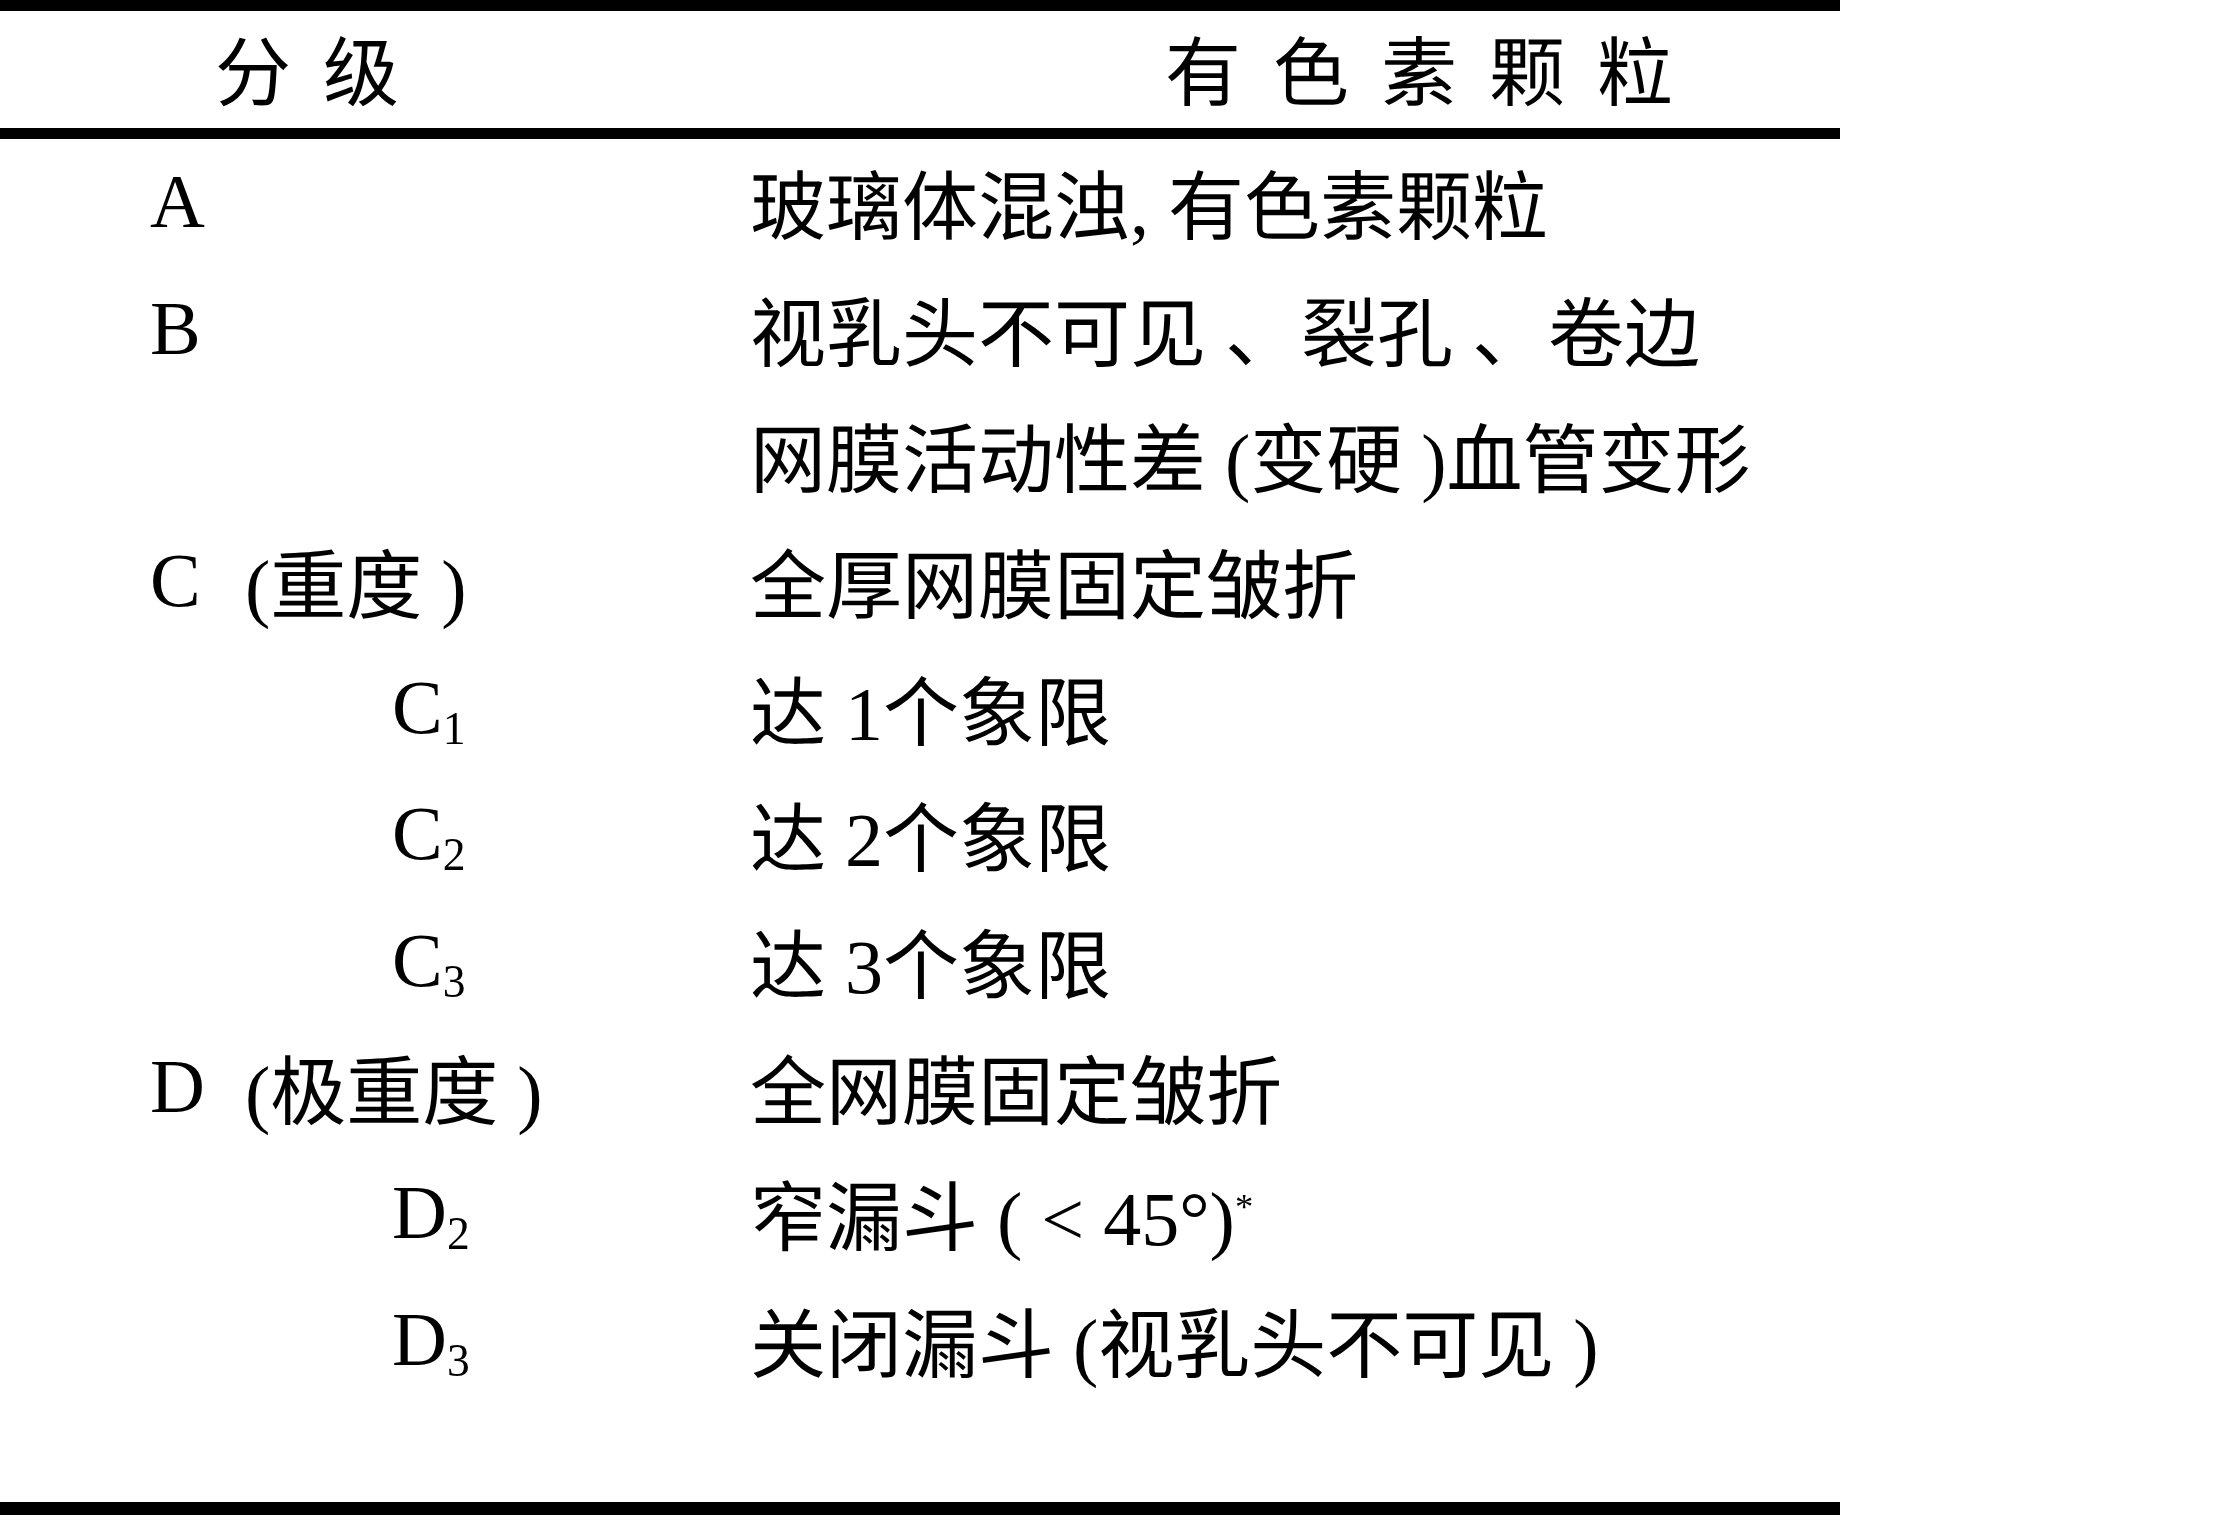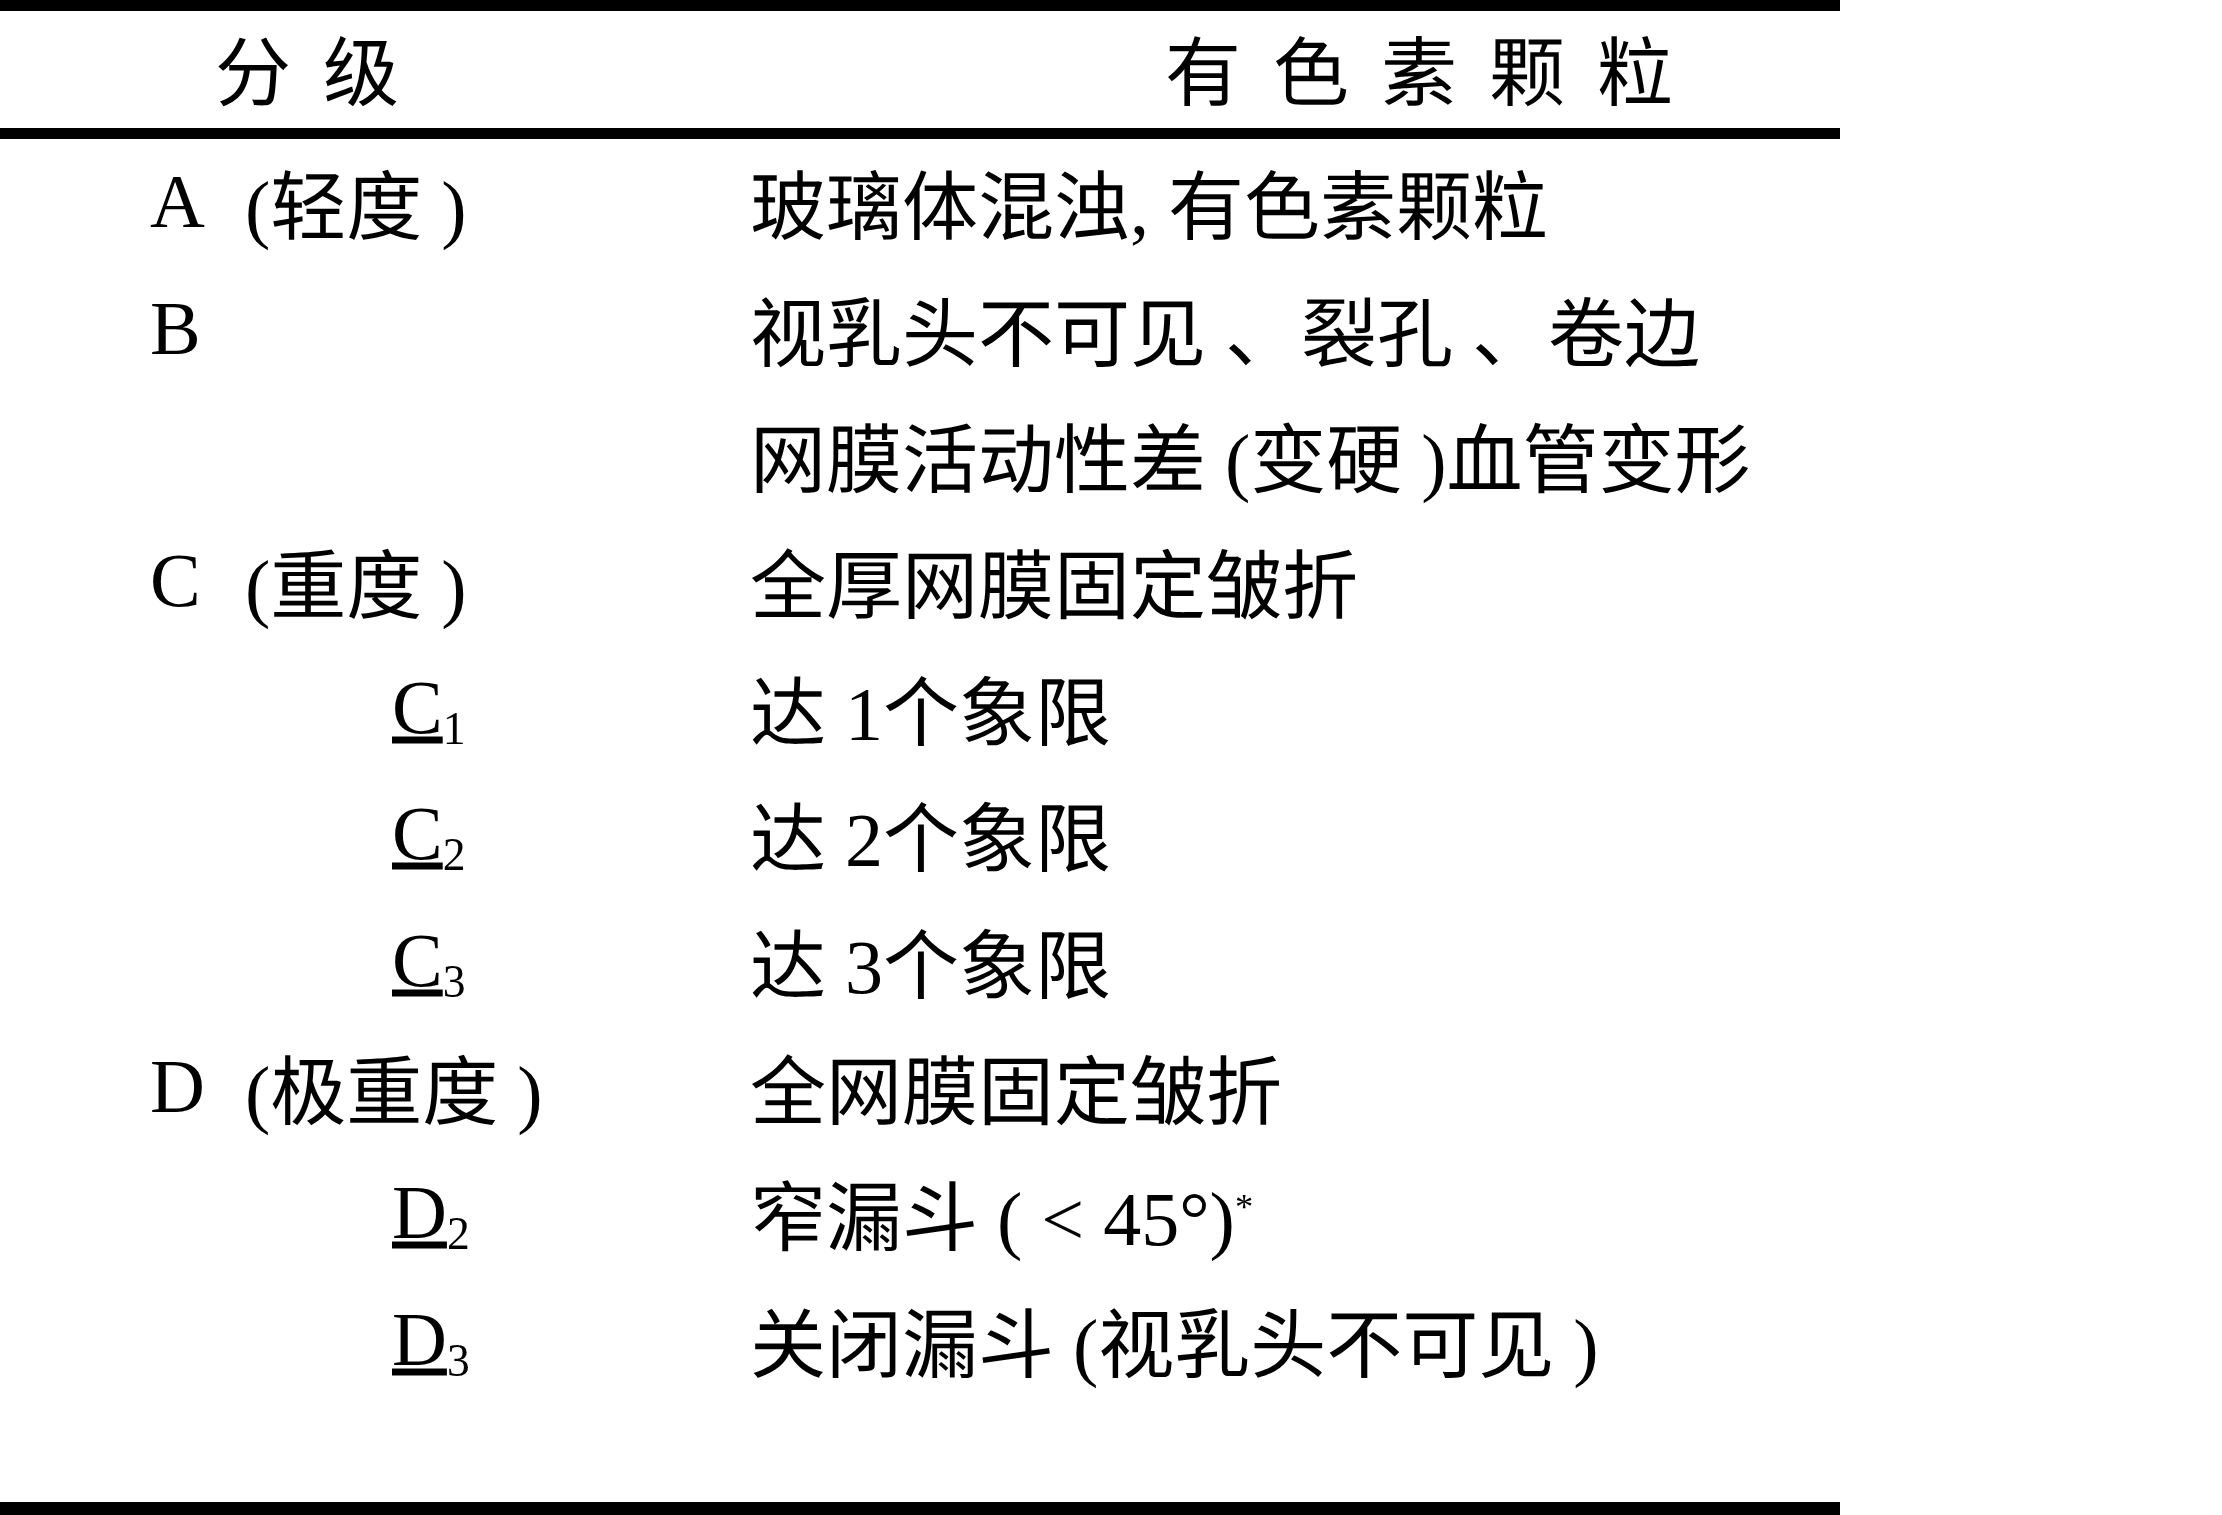--- a/index.html
+++ b/index.html
@@ -56,21 +56,21 @@
     font-size: 76px;
   }
   .row > span {
     position: absolute;
     top: 50%;
     transform: translateY(-50%);
     white-space: nowrap;
   }
   .g-letter { left: 150px; }
   .g-qual   { left: 245px; }
-  .g-sub    { left: 392px; text-decoration: underline; }
+  .g-sub    { left: 392px; }
   .desc     { left: 750px; }
 
   .g-sub sub {
     font-size: 0.60em;
     line-height: 0;
     vertical-align: -0.25em;
   }
   .desc sup {
     font-size: 0.48em;
     line-height: 0;
@@ -88,21 +88,20 @@
     <span class="col-head grade">分级</span>
     <span class="col-head clinical">有色素颗粒</span>
   </div>
 
   <div class="bar rule"></div>
 
   <div class="rows">
 
     <div class="row">
       <span class="g-letter">A</span>
-      <span class="g-qual">(轻度 )</span>
       <span class="g-sub"><span></span><sub></sub></span>
       <span class="desc"><span>玻璃体混浊, 有色素颗粒</span><sup></sup></span>
     </div>
 
     <div class="row">
       <span class="g-letter">B</span>
       <span class="g-sub"><span></span><sub></sub></span>
       <span class="desc"><span>视乳头不可见 、裂孔 、卷边</span><sup></sup></span>
     </div>
 

